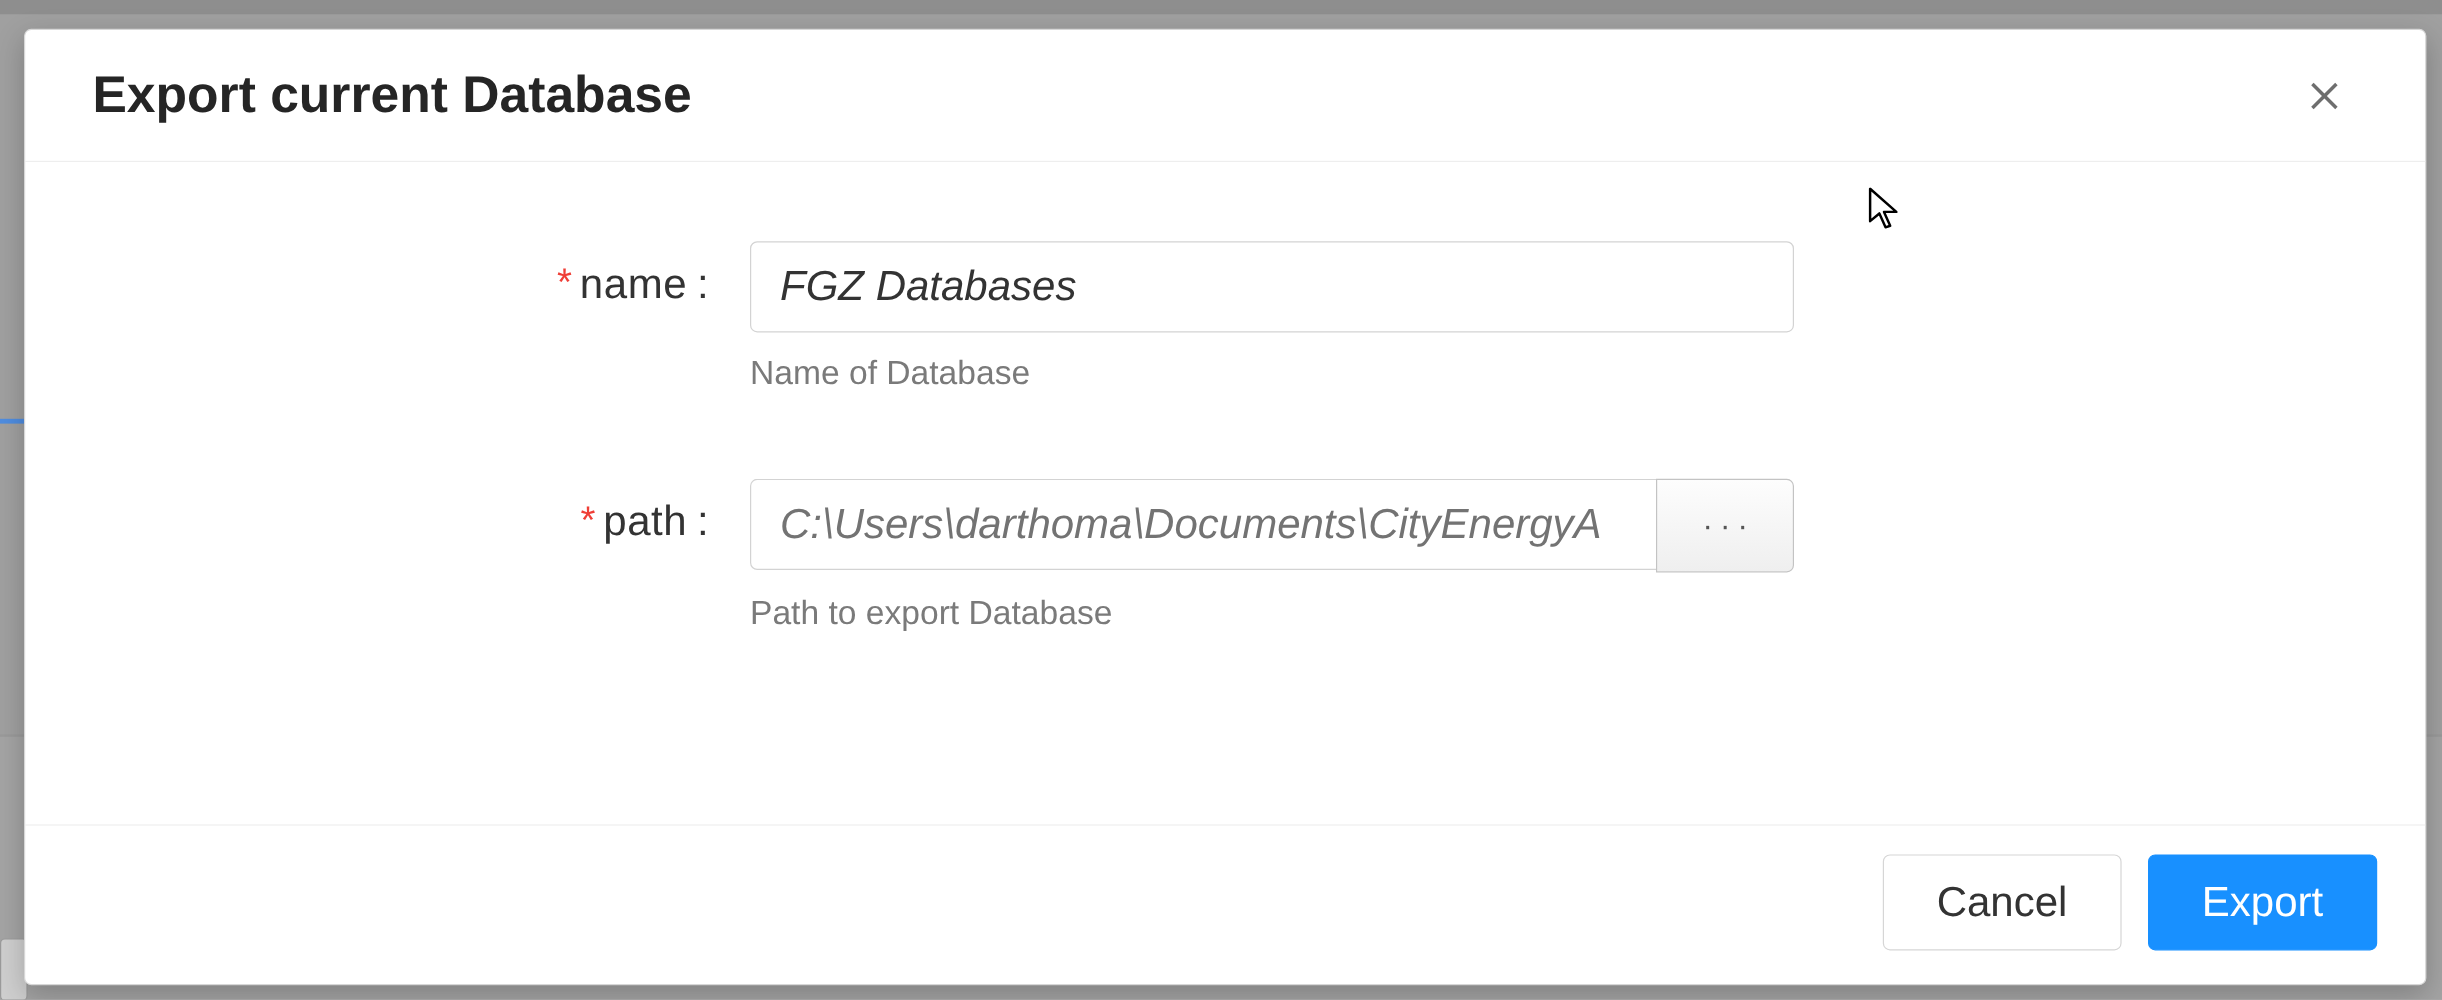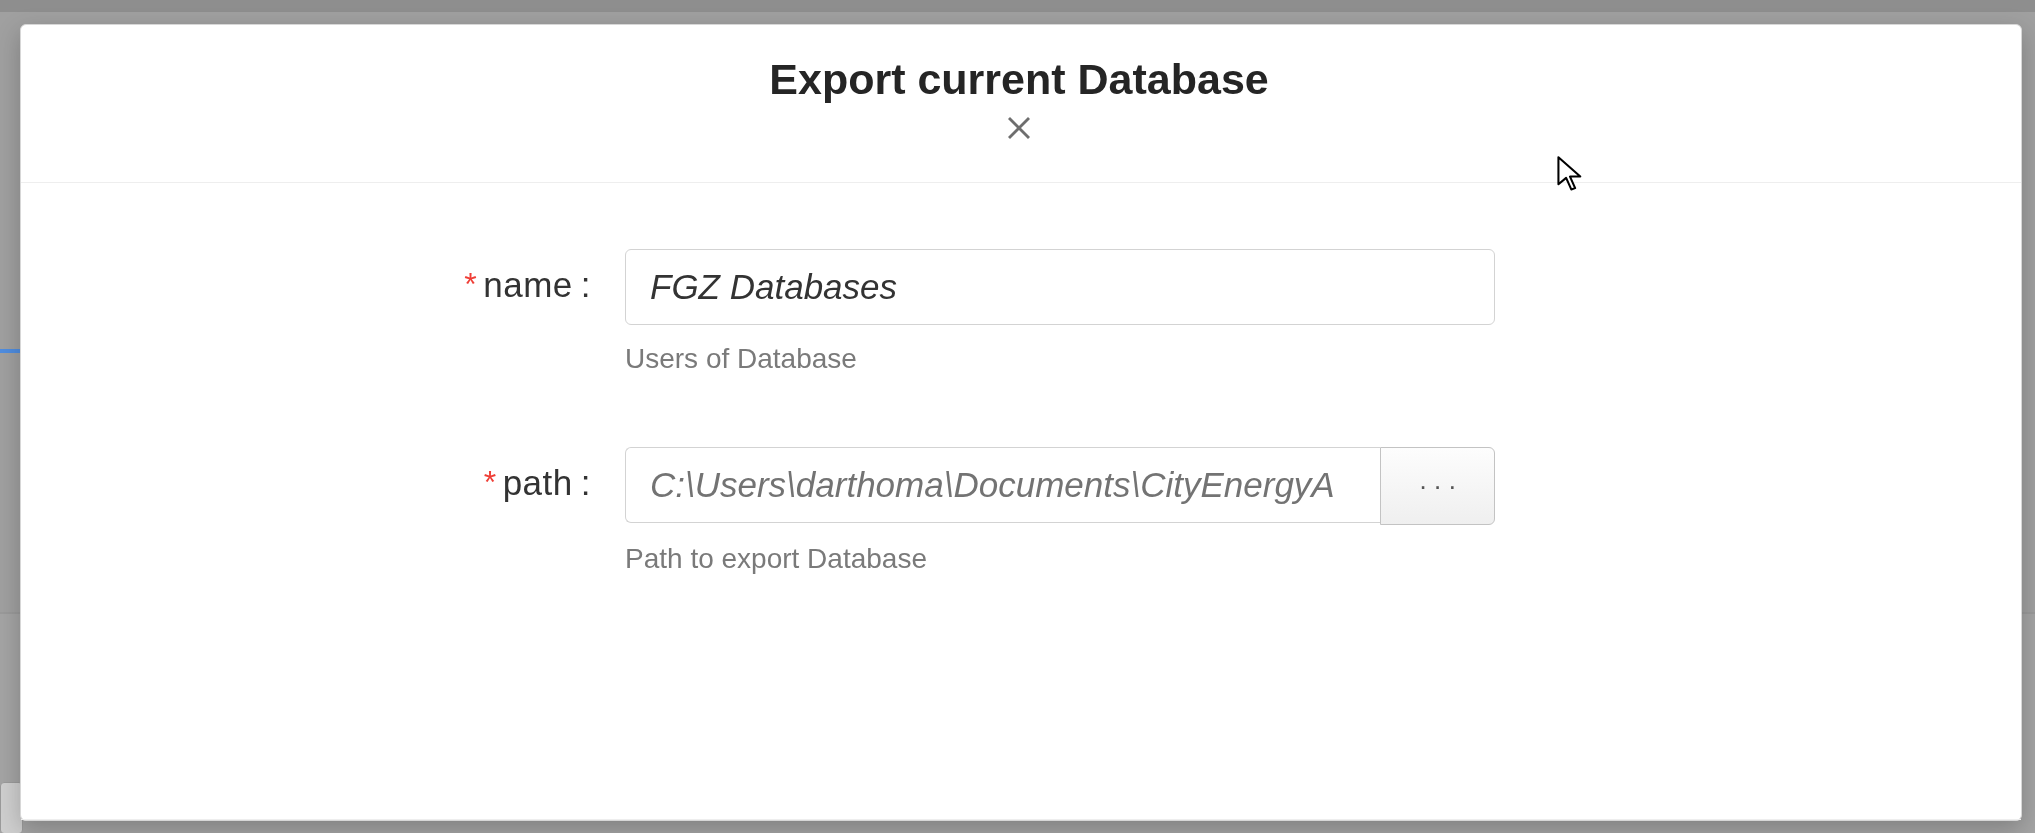--- a/index.html
+++ b/index.html
@@ -60,21 +60,20 @@
     display: flex;
     flex-direction: column;
   }
 
   .modal-header {
     display: flex;
     align-items: center;
     justify-content: space-between;
     padding: 30px 60px 30px 56px;
     border-bottom: 1px solid #eeeeee;
-    flex-direction: column;
   }
   .modal-title {
     font-size: 43px;
     font-weight: 600;
     color: #252525;
   }
   .close-btn {
     width: 48px;
     height: 48px;
     display: flex;
@@ -246,41 +245,45 @@
   </div>
 
   <div class="modal-body">
 
     <div class="form-row">
       <div class="label-cell">
         <span class="req">*</span><span>name</span><span class="colon">:</span>
       </div>
       <div class="field-cell">
         <input type="text" class="text-input" value="FGZ Databases" style="">
-        <div class="helper">Users of Database</div>
+        <div class="helper">Name of Database</div>
       </div>
     </div>
 
     <div class="form-row">
       <div class="label-cell">
         <span class="req">*</span><span>path</span><span class="colon">:</span>
       </div>
       <div class="field-cell">
         <div class="path-row">
           <input type="text" class="text-input" value="C:\Users\darthoma\Documents\CityEnergyA" style="">
           <div class="browse-btn">
             <span>···</span>
           </div>
         </div>
         <div class="helper">Path to export Database</div>
       </div>
     </div>
 
   </div>
 
+  <div class="modal-footer">
+    <div class="btn btn-cancel">Cancel</div>
+    <div class="btn btn-primary">Export</div>
+  </div>
 
 </div>
 
 <div class="cursor">
   <svg viewBox="0 0 20 28">
     <path d="M1 1 L1 22 L7 17 L11 26 L14 25 L10 16 L18 16 Z" fill="#ffffff" stroke="#000000" stroke-width="1.6" stroke-linejoin="round"></path>
   </svg>
 </div>
 
 </body></html>

